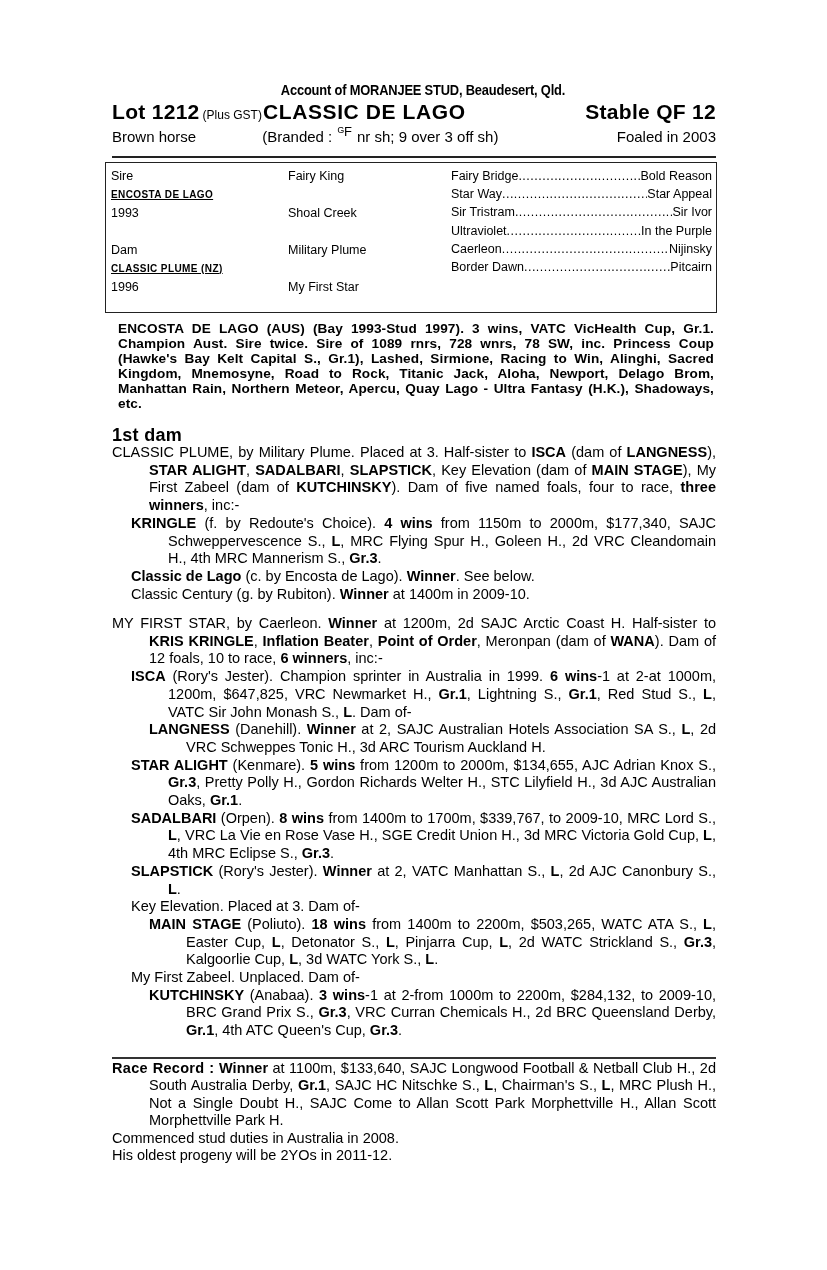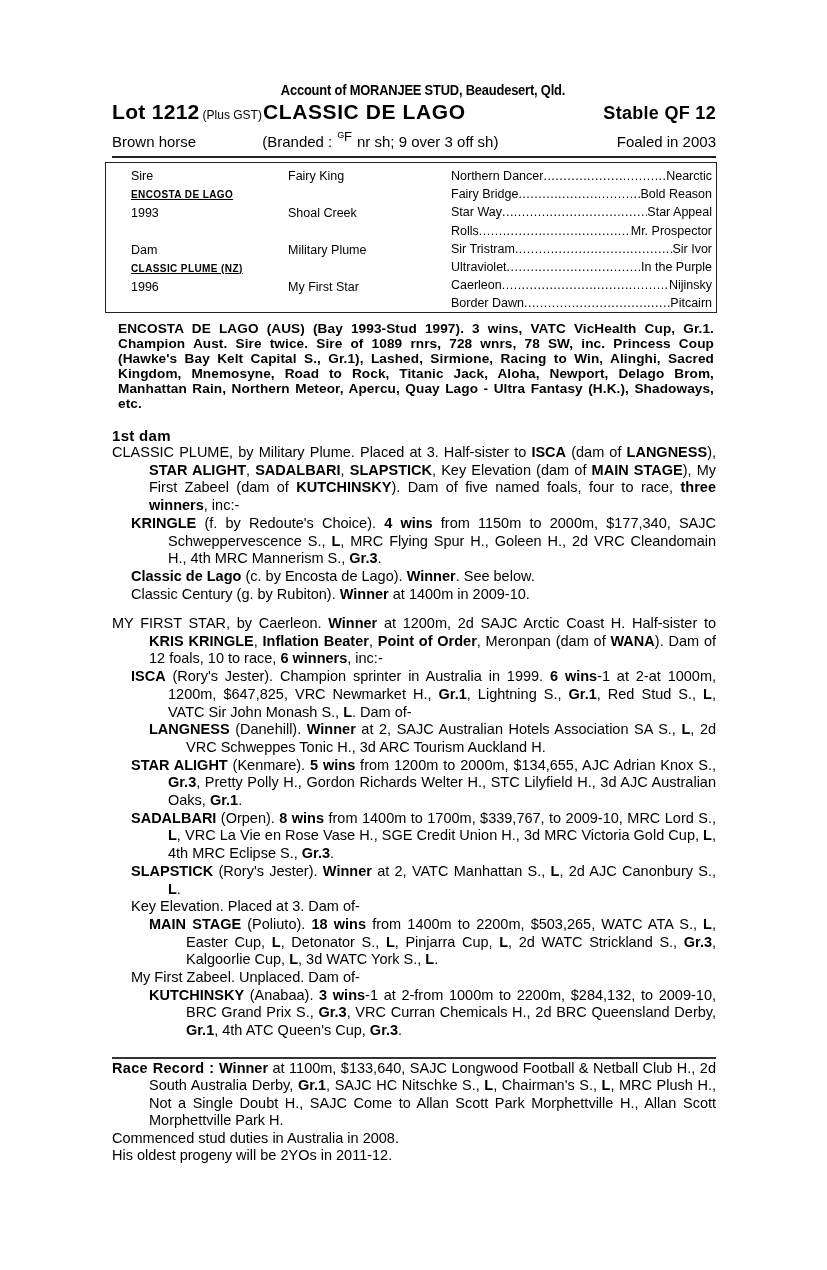--- a/index.html
+++ b/index.html
@@ -3,41 +3,41 @@
 <meta charset="utf-8">
 <style>
   html, body { margin: 0; padding: 0; background: #ffffff; }
   body { width: 827px; height: 1270px; position: relative; font-family: "Liberation Sans", sans-serif; color: #000; }
   .page { position: absolute; left: 112px; top: 82px; width: 604px; }
   .account { text-align: center; font-weight: bold; font-size: 14px; font-family: "Liberation Sans", sans-serif; letter-spacing: -0.2px; transform: scaleX(0.92); margin-left: 18px; }
   .lotrow { display: flex; align-items: baseline; margin-top: 2px; height: 24px; }
   .lot { font-weight: 700; font-size: 21px; letter-spacing: 0.3px; }
   .plusgst { font-size: 12px; margin: 0 1px 0 3px; }
   .horsename { font-weight: 900; font-size: 21px; letter-spacing: 0.6px; }
-  .stable { margin-left: auto; font-weight: 900; font-size: 18px; letter-spacing: 0.3px; }
-  .subrow { display: flex; align-items: flex-end; font-size: 15px; margin-top: 4px; height: 22px; }
+  .stable { margin-left: auto; font-weight: 900; font-size: 21px; letter-spacing: 0.3px; }
+  .subrow { display: flex; align-items: flex-start; font-size: 15px; margin-top: 4px; height: 22px; }
   .subrow .branded { margin-left: 66px; }
   .subrow .foaled { margin-left: auto; }
   .brandglyph { display: inline-block; font-size: 13px; position: relative; top: -6px; line-height: 1; margin: 0 1px; }
   .rule-top { position: absolute; left: 0; top: 74px; width: 604px; border-top: 2px solid #222; }
   .pedbox { position: absolute; left: -7px; top: 80px; width: 612px; height: 151px; border: 1.5px solid #222; box-sizing: border-box; }
   .ped-col { position: absolute; top: 4px; font-size: 12.5px; }
-  .ped-c1 { left: 5px; width: 180px; margin-left: 20px; }
+  .ped-c1 { left: 5px; width: 180px; }
   .ped-c2 { left: 182px; width: 150px; }
   .ped-c3 { left: 345px; width: 261px; }
   .ped-c1 .r, .ped-c2 .r { height: 18.5px; line-height: 18px; }
   .ped-c1 .big { font-weight: 900; font-size: 10px; letter-spacing: 0.4px; text-decoration: underline; }
   .ped-c3 .r { height: 18.2px; line-height: 18px; display: flex; }
   .ped-c3 .l { white-space: nowrap; }
   .ped-c3 .dots { flex: 1; overflow: hidden; white-space: nowrap; letter-spacing: 0.5px; }
   .ped-c3 .dots::after { content: "........................................................................................"; }
   .ped-c3 .rt { white-space: nowrap; }
   .sire-note { position: absolute; left: 6px; top: 239px; width: 596px; font-weight: 900; font-size: 13.6px; line-height: 15px; text-align: justify; letter-spacing: 0.1px; }
   .section { position: absolute; left: 0; width: 604px; font-size: 14.5px; line-height: 17.7px; }
-  .sec-h { font-weight: 900; font-size: 15px; letter-spacing: 0.3px; height: 17px; }
+  .sec-h { font-weight: 900; font-size: 18px; letter-spacing: 0.3px; height: 17px; }
   .p { text-align: justify; text-align-last: left; }
   .i0 { padding-left: 37px; text-indent: -37px; }
   .i1 { padding-left: 56px; text-indent: -37px; }
   .i2 { padding-left: 74px; text-indent: -37px; }
   .bp { font-weight: 900; letter-spacing: 0.3px; }
   b { font-weight: 900; }
   .rule-race { position: absolute; left: 0; top: 975px; width: 604px; border-top: 2px solid #333; }
   .race { position: absolute; left: 0; top: 978px; width: 604px; font-size: 14.5px; line-height: 17.4px; }
 </style>
 </head>
@@ -76,38 +76,28 @@
       <div class="r">Fairy King</div>
       <div class="r"></div>
       <div class="r">Shoal Creek</div>
       <div class="r"></div>
       <div class="r">Military Plume</div>
       <div class="r"></div>
       <div class="r">My First Star</div>
     </div>
     <div class="ped-col ped-c3">
       <div class="r">
-          <span class="l">Northern Dancer</span>
-          <span class="dots"></span>
-          <span class="rt">Nearctic</span>
-        </div>
-      <div class="r">
           <span class="l">Fairy Bridge</span>
           <span class="dots"></span>
           <span class="rt">Bold Reason</span>
         </div>
       <div class="r">
           <span class="l">Star Way</span>
           <span class="dots"></span>
           <span class="rt">Star Appeal</span>
-        </div>
-      <div class="r">
-          <span class="l">Rolls</span>
-          <span class="dots"></span>
-          <span class="rt">Mr. Prospector</span>
         </div>
       <div class="r">
           <span class="l">Sir Tristram</span>
           <span class="dots"></span>
           <span class="rt">Sir Ivor</span>
         </div>
       <div class="r">
           <span class="l">Ultraviolet</span>
           <span class="dots"></span>
           <span class="rt">In the Purple</span>

